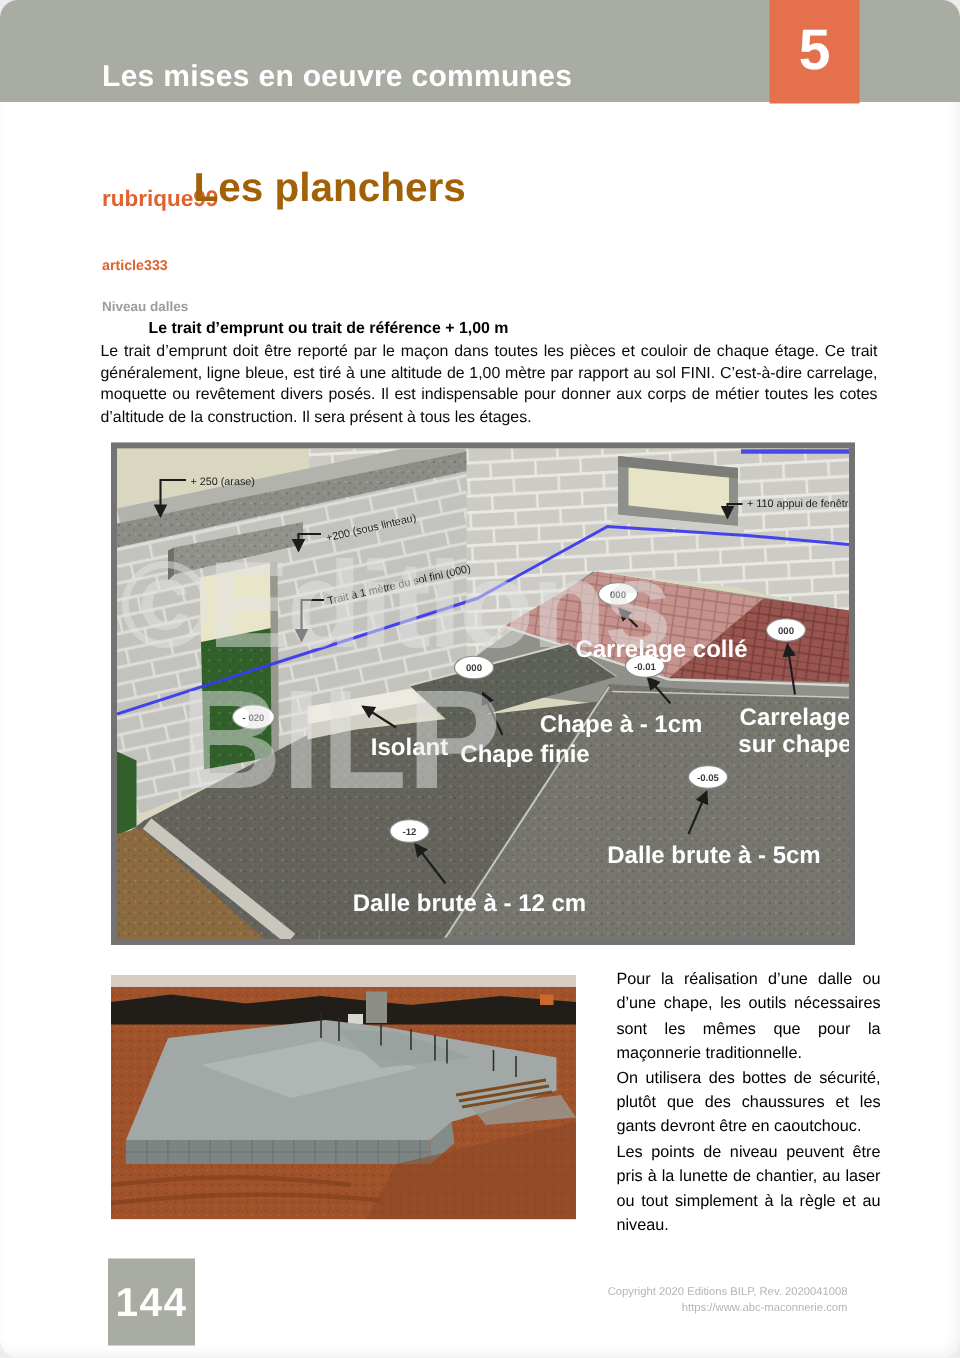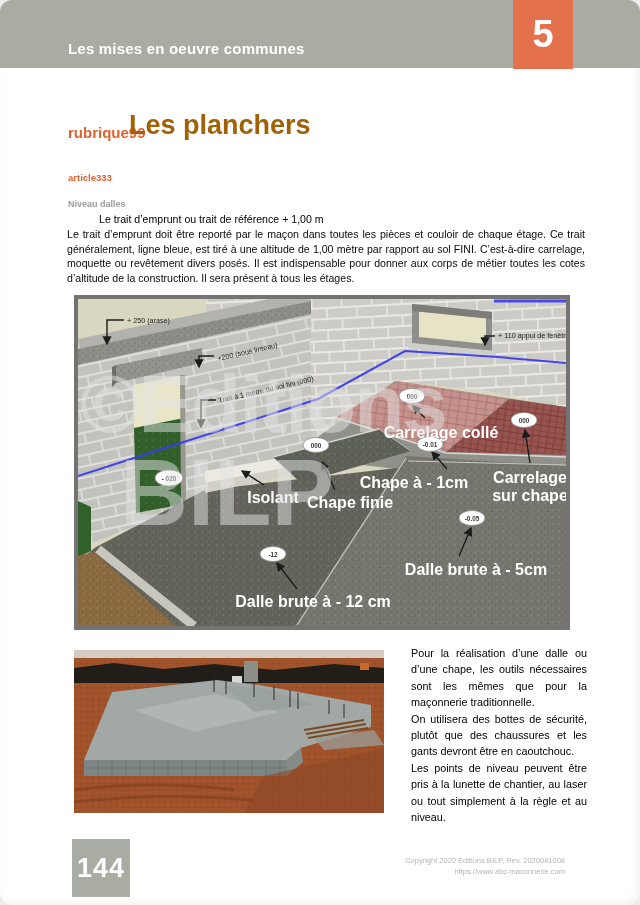--- a/index.html
+++ b/index.html
@@ -1,30 +1,30 @@
 <!DOCTYPE html>
 <html><head>
 <meta charset="utf-8">
 <style>
   html,body{margin:0;padding:0;background:#ececec;font-family:"Liberation Sans",sans-serif;}
   .page{position:relative;width:640px;height:905px;background:#ffffff;border-radius:12px;overflow:hidden;
         box-shadow:inset -3px -3px 8px rgba(0,0,0,0.05);}
   
   .hdr{position:absolute;left:0;top:0;width:640px;height:68px;background:#a8aca2;}
-  .hdr-title{position:absolute;left:68px;top:40px;font-size:15px;font-weight:bold;color:#ffffff;letter-spacing:.2px;text-align:right;}
+  .hdr-title{position:absolute;left:68px;top:40px;font-size:20px;font-weight:bold;color:#ffffff;letter-spacing:.2px;text-align:right;}
   .chap{position:absolute;left:513px;top:0;width:60px;height:69px;background:#e4714b;
         display:flex;align-items:center;justify-content:center;font-size:38px;font-weight:bold;color:#fff;}
   
   .rub-tag{position:absolute;left:68px;top:124px;font-size:15px;font-weight:bold;color:#e0622f;}
   .rub-title{position:absolute;left:129px;top:110px;font-size:27px;font-weight:bold;color:#a16207;}
   .art-tag{position:absolute;left:68px;top:172px;font-size:9.5px;font-weight:bold;color:#e0622f;}
   .art-title{position:absolute;left:121px;top:166px;font-size:17px;font-weight:bold;color:#9b9b9b;}
   .niveau{position:absolute;left:68px;top:199px;font-size:9px;font-weight:bold;color:#9c9c9c;}
   
-  .lead{position:absolute;left:67px;top:213px;width:518px;font-size:10.6px;font-weight:normal;color:#000;padding-left:32px;}
+  .lead{position:absolute;left:67px;top:213px;width:518px;font-size:10.6px;font-weight:bold;color:#000;padding-left:32px;}
   .para{position:absolute;left:67px;top:227px;width:518px;font-size:10.6px;line-height:14.5px;color:#0a0a0a;
         text-align:justify;}
   
   .diagram{position:absolute;left:74px;top:295px;width:488px;height:327px;border:4px solid #737373;box-sizing:content-box;background:#d9d7c0;}
   .diagram svg{display:block;}
   .wm{position:absolute;left:0;top:0;width:100%;height:100%;overflow:hidden;pointer-events:none;}
   .wm-l1{position:absolute;left:2px;top:58px;font-size:82px;font-weight:bold;color:rgba(228,228,228,0.5);
          white-space:nowrap;letter-spacing:-2px;}
   .wm-l2{position:absolute;left:6px;top:140px;font-size:94px;font-weight:bold;color:rgba(228,228,228,0.5);
          white-space:nowrap;margin-left:36px;}

